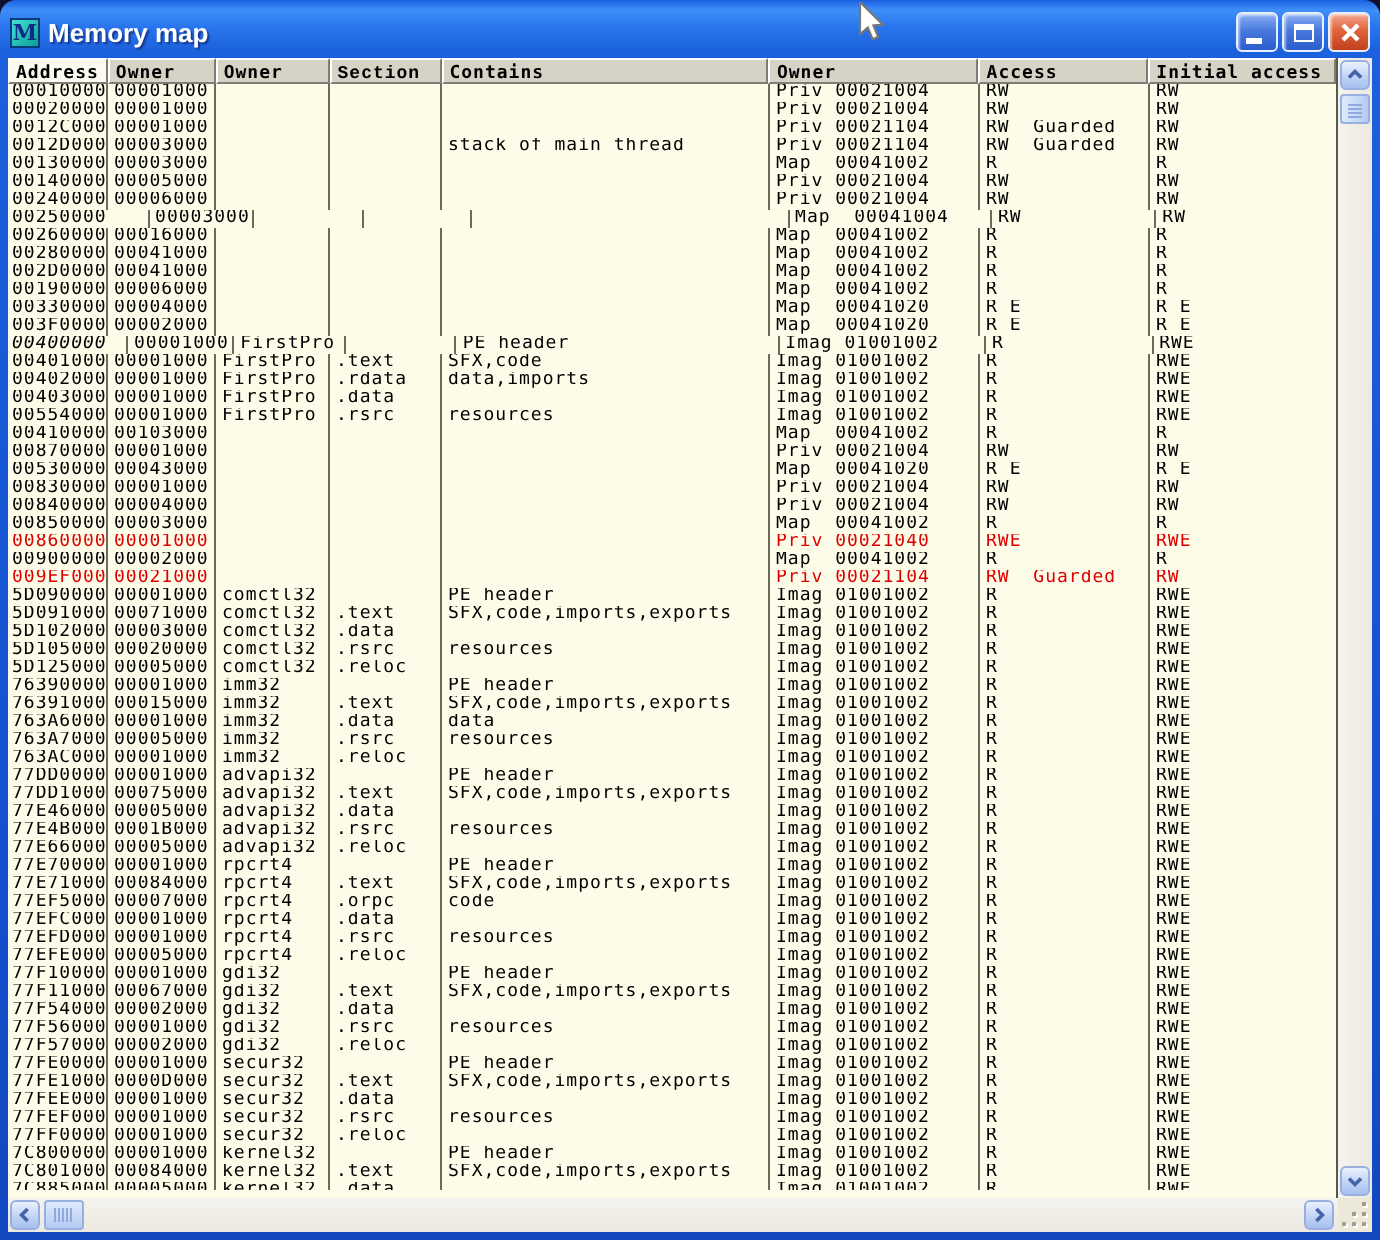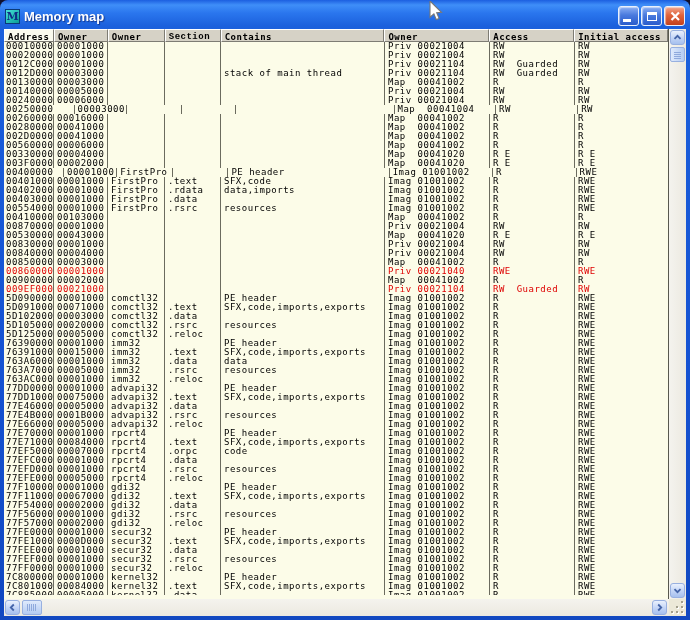--- a/index.html
+++ b/index.html
@@ -200,21 +200,21 @@
             <div class="cell" style="width: 50px;">002D0000</div>
             <div class="cell" style="width: 54px;">00041000</div>
             <div class="cell" style="width: 57px;"></div>
             <div class="cell" style="width: 56px;"></div>
             <div class="cell" style="width: 164px;"></div>
             <div class="cell" style="width: 105px;">Map  00041002</div>
             <div class="cell" style="width: 85px;">R</div>
             <div class="cell" style="width: 94px;">R</div>
           </div>
           <div class="trow">
-            <div class="cell" style="width: 50px;">00560000</div>
+            <div class="cell" style="width: 50px;">00190000</div>
             <div class="cell" style="width: 54px;">00006000</div>
             <div class="cell" style="width: 57px;"></div>
             <div class="cell" style="width: 56px;"></div>
             <div class="cell" style="width: 164px;"></div>
             <div class="cell" style="width: 105px;">Map  00041002</div>
             <div class="cell" style="width: 85px;">R</div>
             <div class="cell" style="width: 94px;">R</div>
           </div>
           <div class="trow">
             <div class="cell" style="width: 50px;">00330000</div>
@@ -230,21 +230,21 @@
             <div class="cell" style="width: 50px;">003F0000</div>
             <div class="cell" style="width: 54px;">00002000</div>
             <div class="cell" style="width: 57px;"></div>
             <div class="cell" style="width: 56px;"></div>
             <div class="cell" style="width: 164px;"></div>
             <div class="cell" style="width: 105px;">Map  00041020</div>
             <div class="cell" style="width: 85px;">R E</div>
             <div class="cell" style="width: 94px;">R E</div>
           </div>
           <div class="trow">
-            <div class="cell" style="width: 61px;">00400000</div>
+            <div class="cell" style="width: 61px; font-style: italic;">00400000</div>
             <div class="cell" style="width: 54px;">00001000</div>
             <div class="cell" style="width: 57px;">FirstPro</div>
             <div class="cell" style="width: 56px;"></div>
             <div class="cell" style="width: 164px;">PE header</div>
             <div class="cell" style="width: 105px;">Imag 01001002</div>
             <div class="cell" style="width: 85px;">R</div>
             <div class="cell" style="width: 94px;">RWE</div>
           </div>
           <div class="trow">
             <div class="cell" style="width: 50px;">00401000</div>

